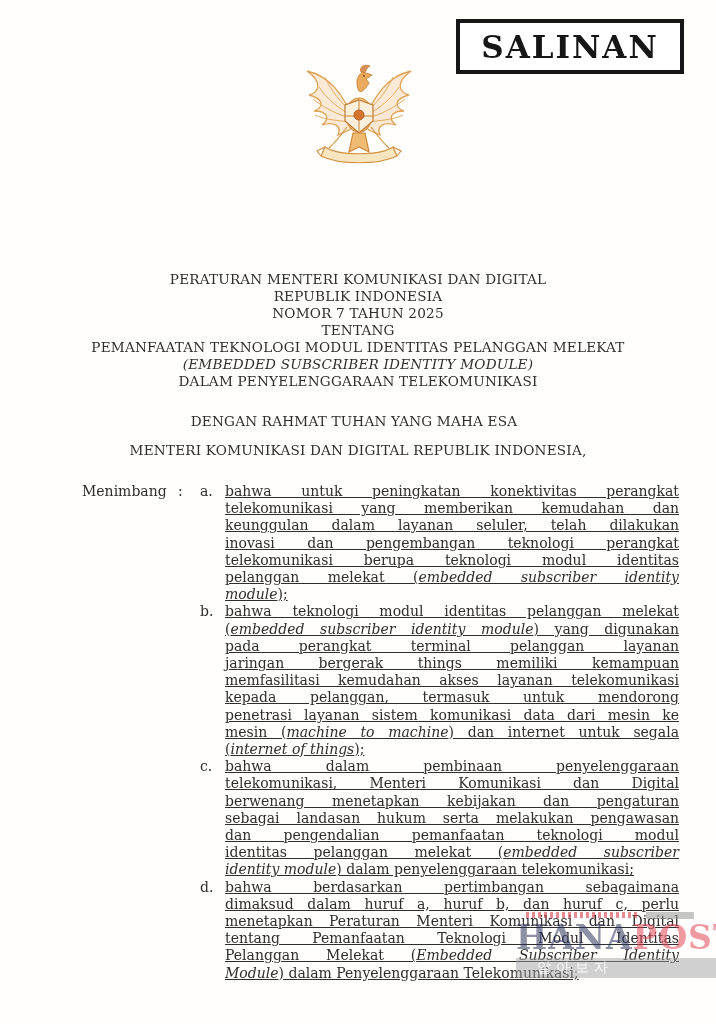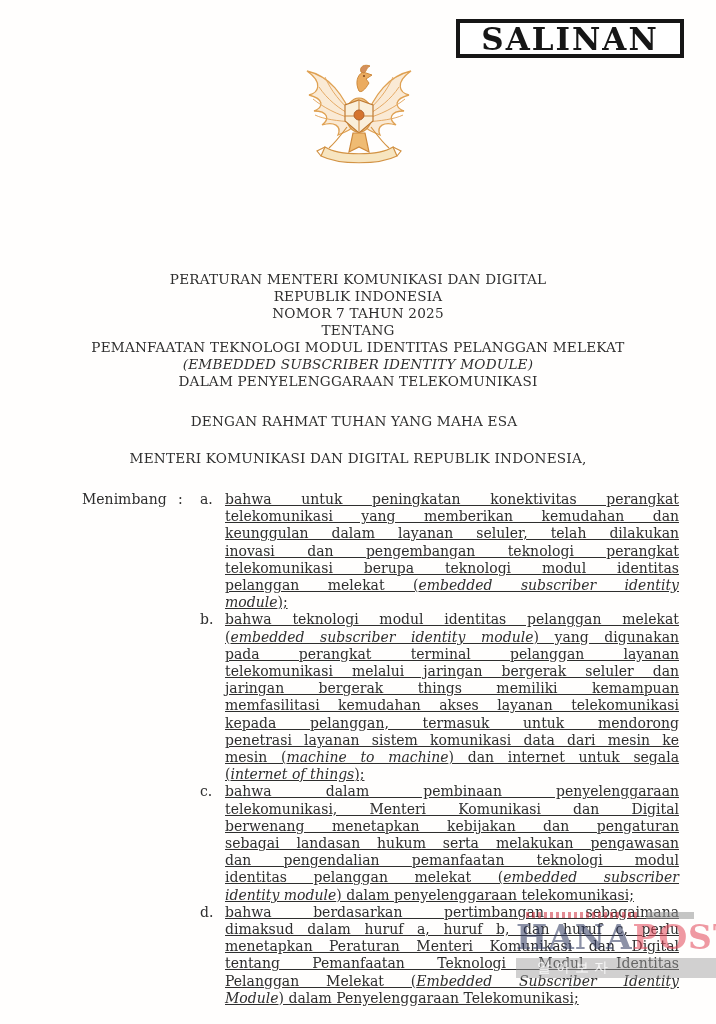--- a/index.html
+++ b/index.html
@@ -8,36 +8,36 @@
     width:716px; height:1024px;
     background:#fffefd;
     font-family:"DejaVu Serif", "Liberation Serif", serif;
     color:#2e2e2e;
     overflow:hidden;
   }
 
   
   .stamp {
     position:absolute; left:456px; top:19px;
-    width:228px; height:39px; box-sizing:border-box;
+    width:228px; height:55px; box-sizing:border-box;
     border:4px solid #161616; background:#ffffff;
     display:flex; align-items:center; justify-content:center;
     font-weight:bold; font-size:31px; letter-spacing:2px; color:#161616;
   }
 
   
   .emblem { position:absolute; left:297px; top:63px; width:124px; height:104px; opacity:.92; }
   .emblem svg { width:100%; height:100%; display:block; }
 
   
   .text-flow { position:absolute; top:271px; left:0; width:716px; }
   .title-line { text-align:center; font-size:13.6px; line-height:17px; letter-spacing:.2px; }
   .it { font-style:italic; }
   .invocation { text-align:center; font-size:13.6px; line-height:17px; margin:23px 8px 0 0; letter-spacing:.2px; }
-  .authority  { text-align:center; font-size:13.6px; line-height:17px; margin:20px 0 0 0; letter-spacing:.2px; }
+  .authority  { text-align:center; font-size:13.6px; line-height:17px; margin:12px 0 0 0; letter-spacing:.2px; }
 
   
   .considering {
     display:grid; grid-template-columns:96px 22px 1fr;
     margin:24px 37px 0 82px;
     font-size:14px; line-height:17.2px;
   }
   .c-list { margin:0; padding:0; list-style:none; }
   .c-item { display:flex; }
   .c-letter { flex:0 0 25px; }
@@ -140,21 +140,20 @@
               <div class="jline"><span>pelanggan melekat (</span><span class="it">embedded subscriber identity</span></div>
               <div class="jline last"><span class="it">module</span><span>);</span></div>
             </div>
           </li>
           <li class="c-item">
             <span class="c-letter">b.</span>
             <div class="c-para">
               <div class="jline"><span>bahwa teknologi modul identitas pelanggan melekat</span></div>
               <div class="jline"><span>(</span><span class="it">embedded subscriber identity module</span><span>) yang digunakan</span></div>
               <div class="jline"><span>pada perangkat terminal pelanggan layanan</span></div>
-              <div class="jline"><span>telekomunikasi melalui jaringan bergerak seluler dan</span></div>
               <div class="jline"><span>jaringan bergerak things memiliki kemampuan</span></div>
               <div class="jline"><span>memfasilitasi kemudahan akses layanan telekomunikasi</span></div>
               <div class="jline"><span>kepada pelanggan, termasuk untuk mendorong</span></div>
               <div class="jline"><span>penetrasi layanan sistem komunikasi data dari mesin ke</span></div>
               <div class="jline"><span>mesin (</span><span class="it">machine to machine</span><span>) dan internet untuk segala</span></div>
               <div class="jline last"><span>(</span><span class="it">internet of things</span><span>);</span></div>
             </div>
           </li>
           <li class="c-item">
             <span class="c-letter">c.</span>

